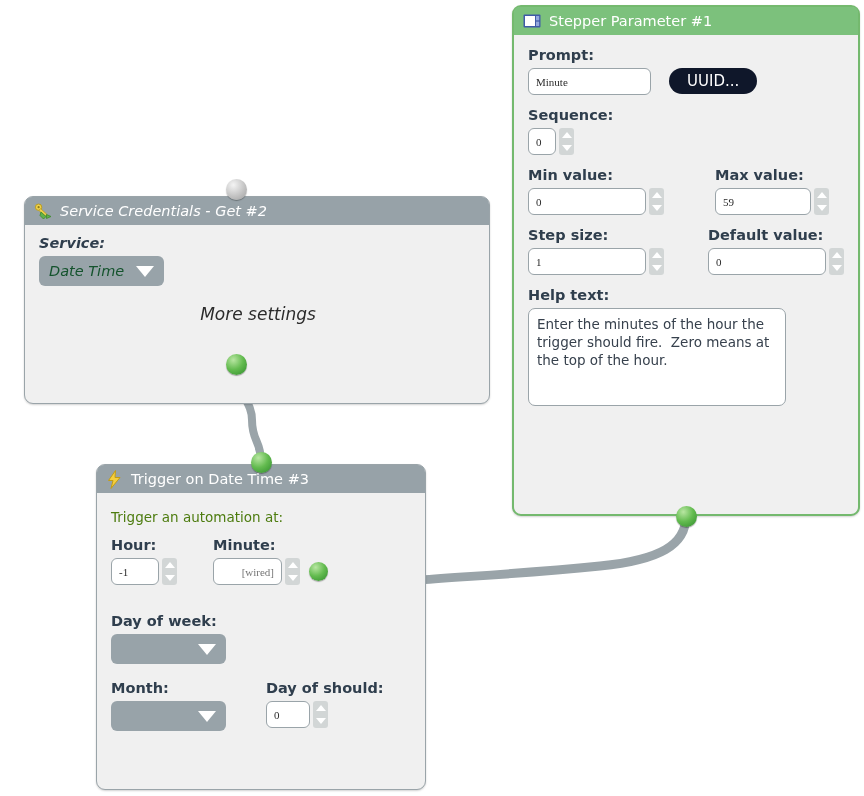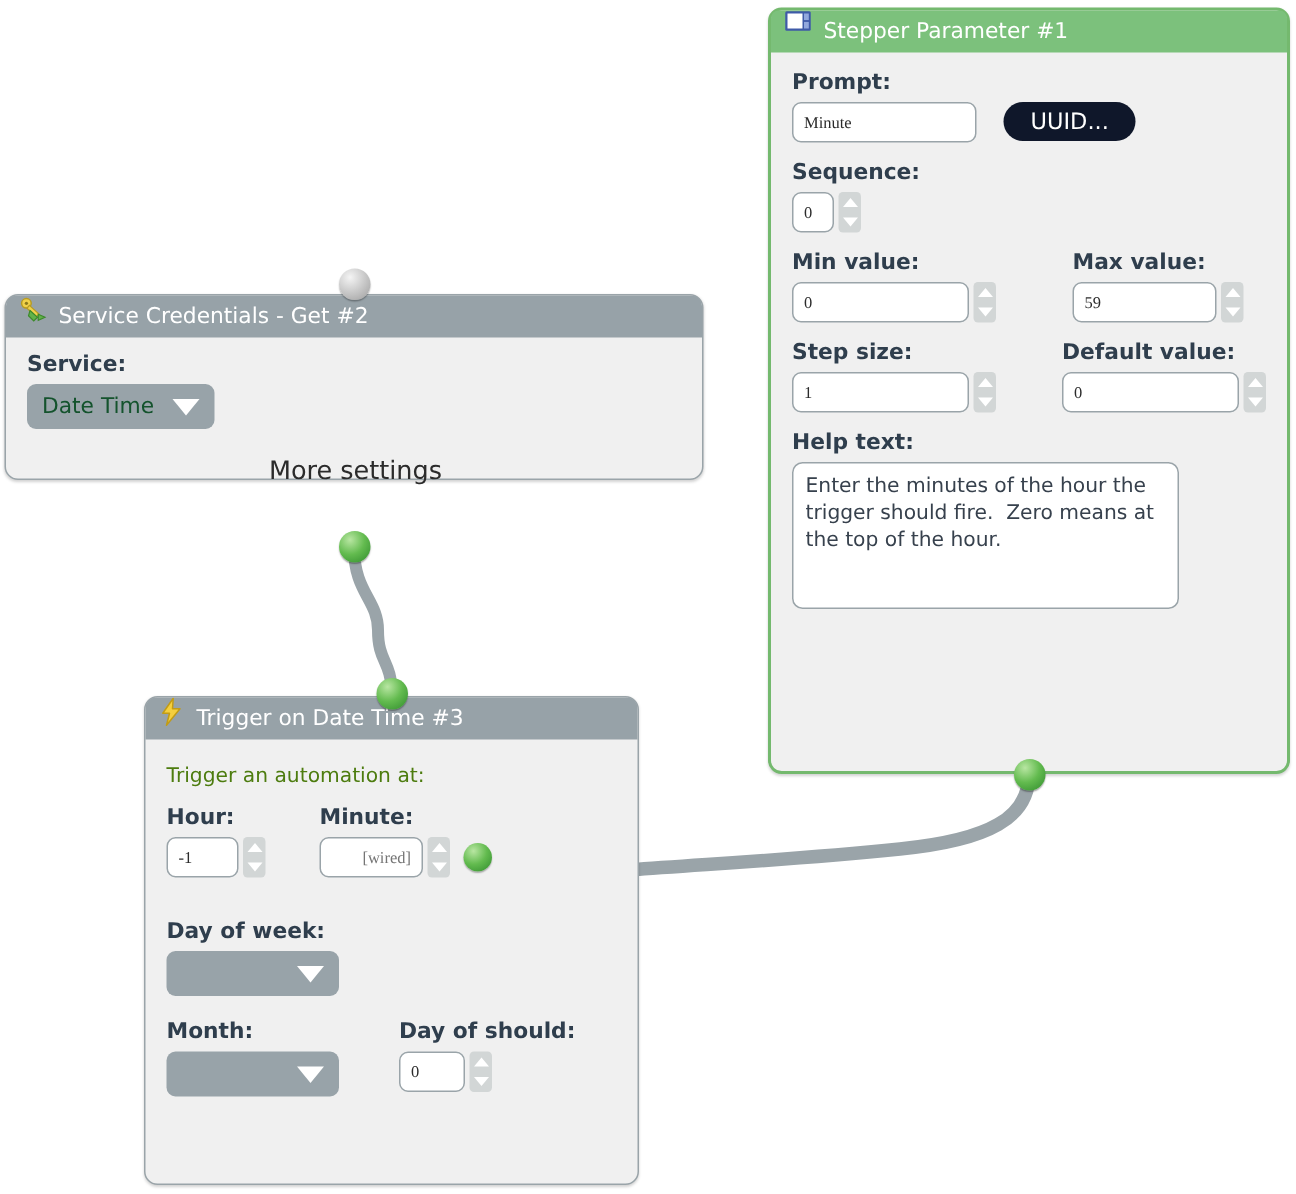--- a/index.html
+++ b/index.html
@@ -25,21 +25,21 @@
   }
   .node.gray{ border:1px solid #9aa4a9; background:#f0f0f0; }
   .node.green{ border:2px solid #74b96e; background:#f0f0f0; }
 
   .node-header{
     height:28px; line-height:28px;
     border-radius:7px 7px 0 0;
     color:#ffffff;
     font-size:14.5px;
     padding-left:9px;
-    display:flex; align-items:flex-start;
+    display:flex; align-items:center;
     box-sizing:border-box;
     overflow:hidden;
     white-space:nowrap;
   }
   .node.gray > .node-header{ background:#97a2a8; }
   .node.green > .node-header{ background:#7cc17c; border-radius:5px 5px 0 0;}
   .hdr-title{margin-left:8px;}
 
   .node-body{ padding:10px 12px 10px 14px; box-sizing:border-box; }
 
@@ -161,21 +161,21 @@
 
 <div id="canvas">
 
   <svg id="wires" viewBox="0 0 864 796" width="864" height="796">
 
     <path d="M236,365 C236,395 252,400 252,420 C252,442 261,440 261,462" fill="none" stroke="#9aa4a9" stroke-width="8" stroke-linecap="round"></path>
 
     <path d="M686,516 C686,545 660,560 600,566 C520,574 470,576 420,580" fill="none" stroke="#9aa4a9" stroke-width="9" stroke-linecap="round"></path>
   </svg>
 
-  <div class="node gray" style="left:3px;top:196px;width:466px;height:124px;">
+  <div class="node gray" style="left:24px;top:196px;width:466px;height:208px;font-style:italic;">
     <div class="node-header">
       <span class="icon">
         <svg width="18" height="18" viewBox="0 0 18 18">
           <circle cx="4.6" cy="5.2" r="3.2" fill="#f0d24a" stroke="#b89c23" stroke-width="1"></circle>
           <circle cx="4.6" cy="5.2" r="1.1" fill="#8c7a1d"></circle>
           <path d="M6.6 6.6 L13 12.4 L11 14.4 L5 8.5 Z" fill="#f0d24a" stroke="#b89c23" stroke-width="0.8"></path>
           <path d="M7 10 L12 14.5 L9.5 17 L6 13.5 Z" fill="#62b24a" stroke="#3d8a2c" stroke-width="0.8"></path>
           <path d="M12.5 12.5 L17 14.5 L12.5 16.5 Z" fill="#62b24a" stroke="#3d8a2c" stroke-width="0.8"></path>
         </svg>
       </span>

